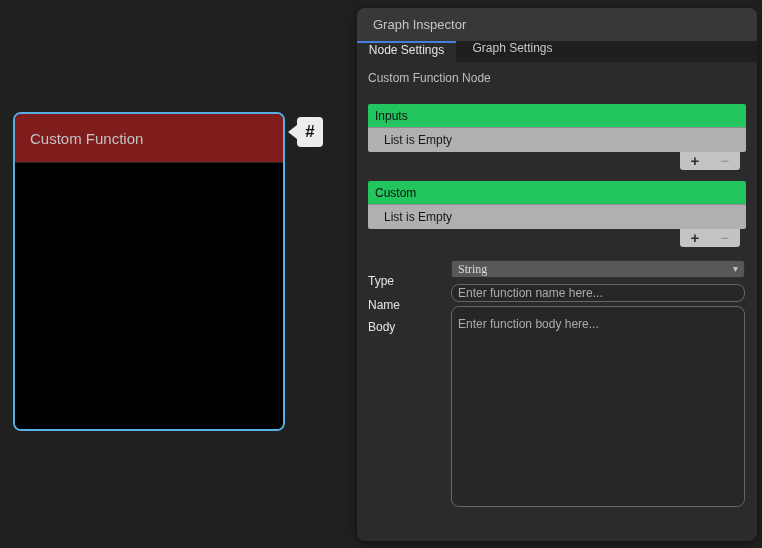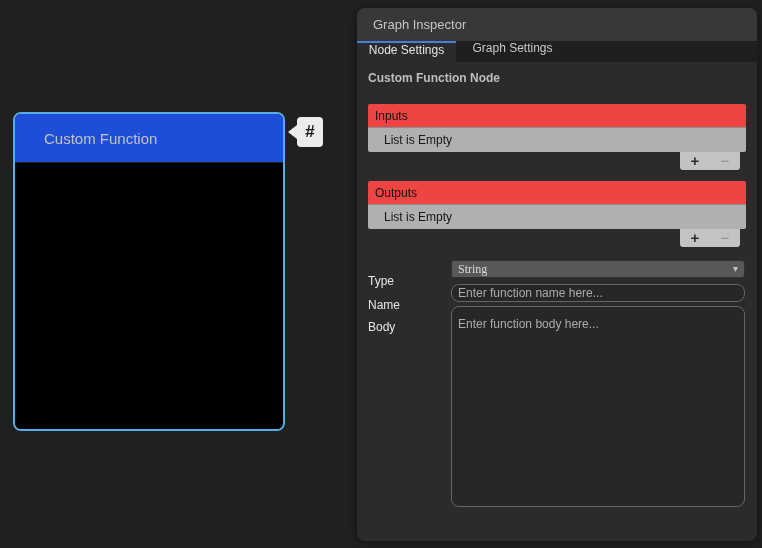--- a/index.html
+++ b/index.html
@@ -17,24 +17,24 @@
     position: absolute; left: 13px; top: 112px;
     width: 272px; height: 319px;
     box-sizing: border-box;
     border: 2px solid #55aee6;
     border-radius: 8px;
     background: #000;
     overflow: hidden;
   }
   .node-header {
     height: 48px;
-    background: #1d4ed8;
+    background: #7f1d1d;
     border-bottom: 1px solid #232323;
     display: flex; align-items: center;
-    padding-left: 29px;
+    padding-left: 15px;
     color: #c2c2c2;
     font-size: 15px;
   }
   .node-preview { position: absolute; left: 0; right: 0; top: 49px; bottom: 0; background: #000; }
 
   
   .badge-wrap { position: absolute; left: 288px; top: 117px; display: flex; align-items: center; }
   .badge-tail {
     width: 0; height: 0;
     border-top: 7px solid transparent;
@@ -76,29 +76,29 @@
     background: #2b2b2b;
     border-top: 2px solid #4380dd;
     color: #e4e4e4;
   }
   .tab.inactive { width: 113px; color: #c9c9c9; }
 
   .panel-content { position: absolute; left: 0; right: 0; top: 54px; bottom: 0; }
 
   .section-title {
     position: absolute; left: 11px; top: 9px;
-    font-size: 12px; font-weight: bold; color: #bebebe;
+    font-size: 12px; font-weight: normal; color: #bebebe;
   }
 
   
   .rlist { position: absolute; left: 11px; width: 378px; }
   .rlist.inputs  { top: 42px; }
   .rlist.outputs { top: 119px; }
   .rlist-header {
-    height: 24px; background: #ef4444;
+    height: 24px; background: #22c55e;
     border-bottom: 1px solid #8e8e8e;
     border-radius: 2px 2px 0 0;
     display: flex; align-items: center;
     padding-left: 7px;
     color: #111; font-size: 12px;
     box-sizing: border-box;
   }
   .rlist-row {
     height: 24px; background: #b0b0b0;
     border-radius: 0 0 2px 2px;
@@ -200,21 +200,21 @@
         <span>List is Empty</span>
       </div>
       <div class="rlist-footer">
         <span class="rlist-btn add">+</span>
         <span class="rlist-btn remove">−</span>
       </div>
     </div>
 
     <div class="rlist outputs">
       <div class="rlist-header">
-        <span>Outputs</span>
+        <span>Custom</span>
       </div>
       <div class="rlist-row">
         <span>List is Empty</span>
       </div>
       <div class="rlist-footer">
         <span class="rlist-btn add">+</span>
         <span class="rlist-btn remove">−</span>
       </div>
     </div>
 

